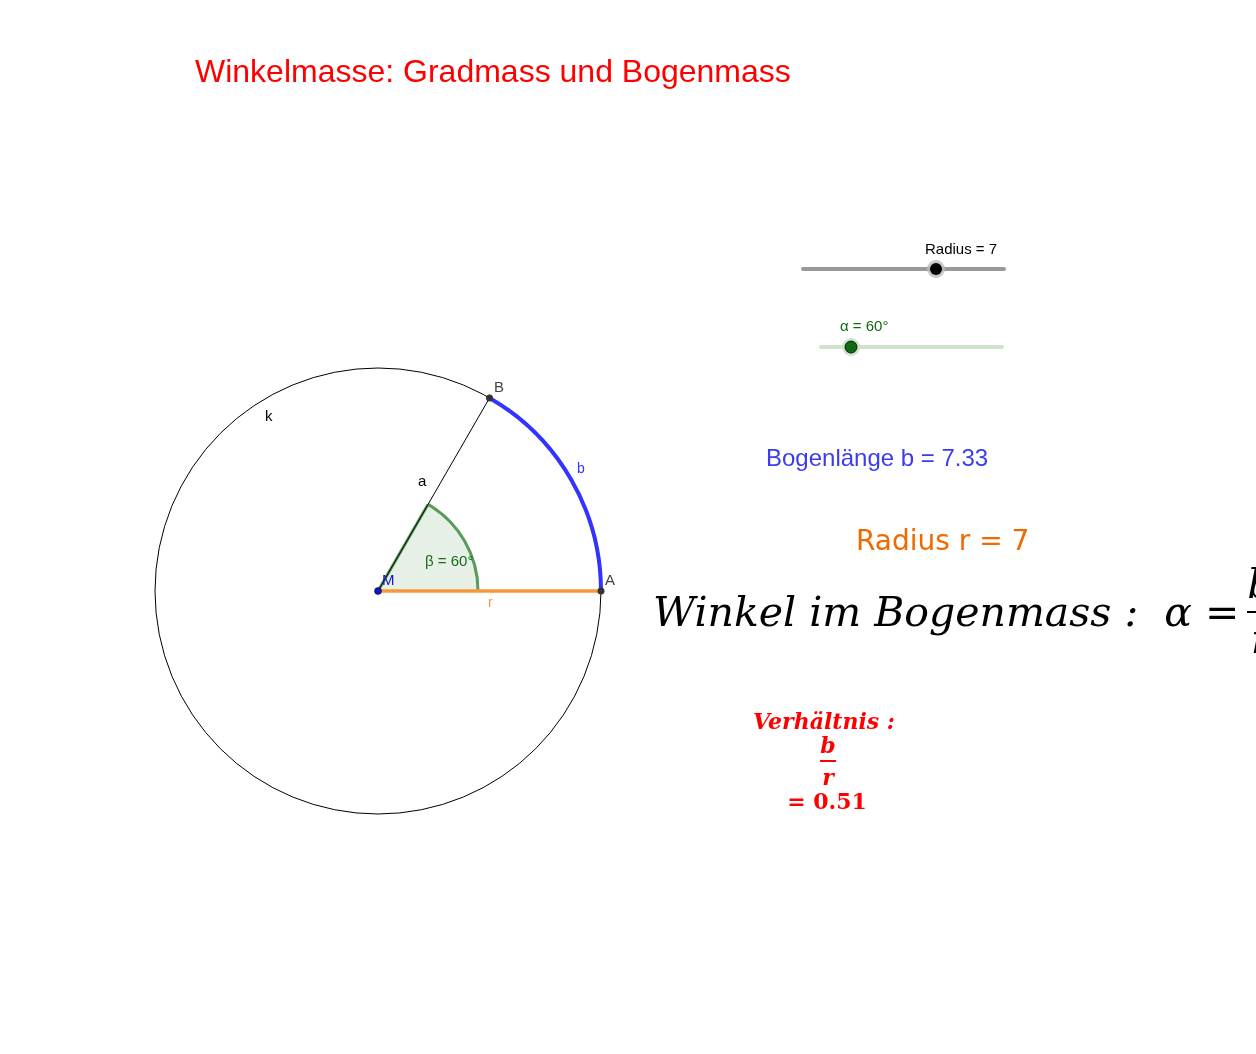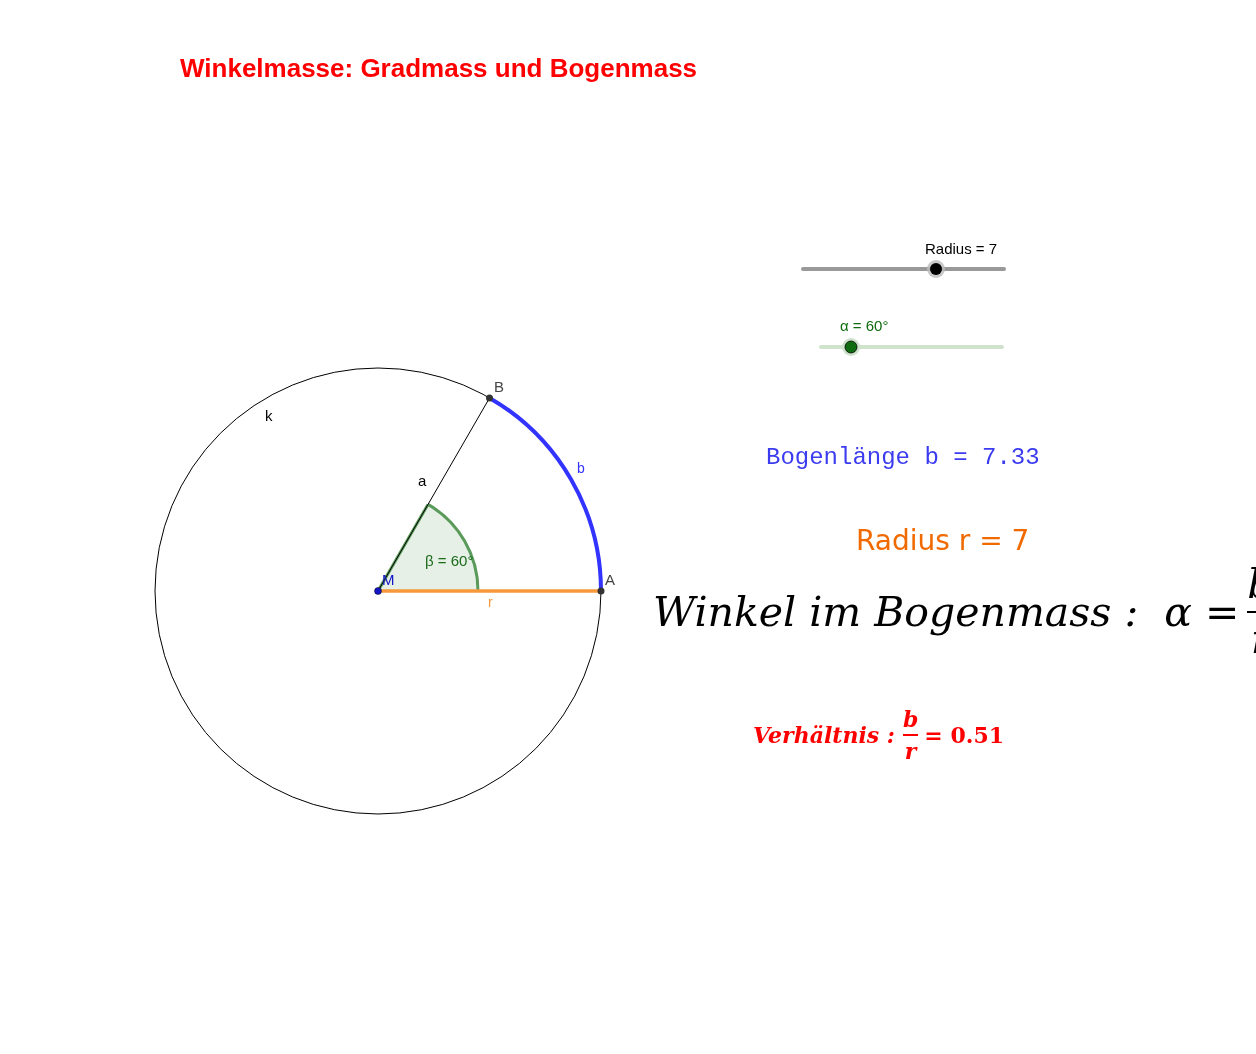--- a/index.html
+++ b/index.html
@@ -1,27 +1,27 @@
 <!DOCTYPE html>
 <html><head>
 <meta charset="utf-8">
 <style>
   html, body { margin:0; padding:0; background:#ffffff; }
   body { width:1256px; height:1054px; position:relative; overflow:hidden; font-family:"Liberation Sans", sans-serif; }
   .abs { position:absolute; white-space:nowrap; }
-  #title { left:180px; top:53px; font-size:26px; font-weight:bold; color:#ff0000; }
+  #title { left:195px; top:53px; font-size:32px; font-weight:normal; color:#ff0000; }
   svg#canvas { position:absolute; left:0; top:0; }
   .lbl { font-family:"Liberation Sans", sans-serif; }
-  #bogen-text { left:766px; top:444px; font-size:24px; color:#3b3bf0; font-family:Liberation Mono, monospace; }
+  #bogen-text { left:766px; top:444px; font-size:24px; color:#3b3bf0; font-family:Liberation Sans, sans-serif; }
   #radius-text { left:856px; top:524px; font-size:28px; color:#f06a00; font-family:"DejaVu Sans", sans-serif; }
   #formula { left:653px; top:564px; font-family:"DejaVu Serif", serif; font-style:italic; font-size:41px; color:#000; display:flex; align-items:center; }
   .frac { display:inline-flex; flex-direction:column; align-items:center; margin-left:8px; }
   .frac .num, .frac .den { line-height:1; }
   .frac .bar { width:100%; border-top:2px solid currentColor; margin:6px 0; }
-  #ratio { left:753px; top:708px; font-family:"DejaVu Serif", serif; font-style:italic; font-weight:bold; font-size:22px; color:#ff0000; display:flex; align-items:center; }
+  #ratio { left:753px; top:708px; font-family:"DejaVu Serif", serif; font-style:italic; font-weight:bold; font-size:22px; color:#ff0000; display:flex; align-items:center;flex-direction:column; }
   #ratio .frac .bar { border-top-width:2px; margin:4px 0; }
   #ratio .val { font-style:normal; margin-left:6px; }
 </style>
 </head>
 <body>
 
 <div id="title" class="abs">Winkelmasse: Gradmass und Bogenmass</div>
 
 <svg id="canvas" width="1256" height="1054">
 

